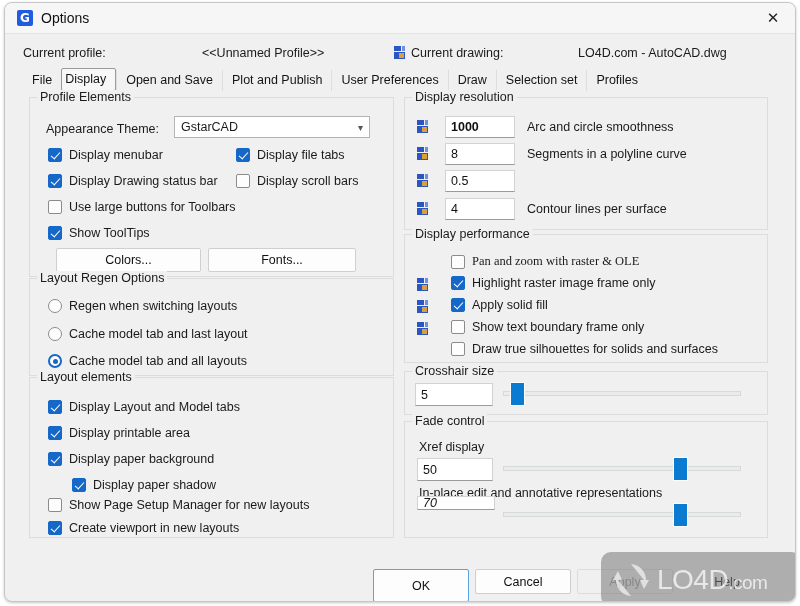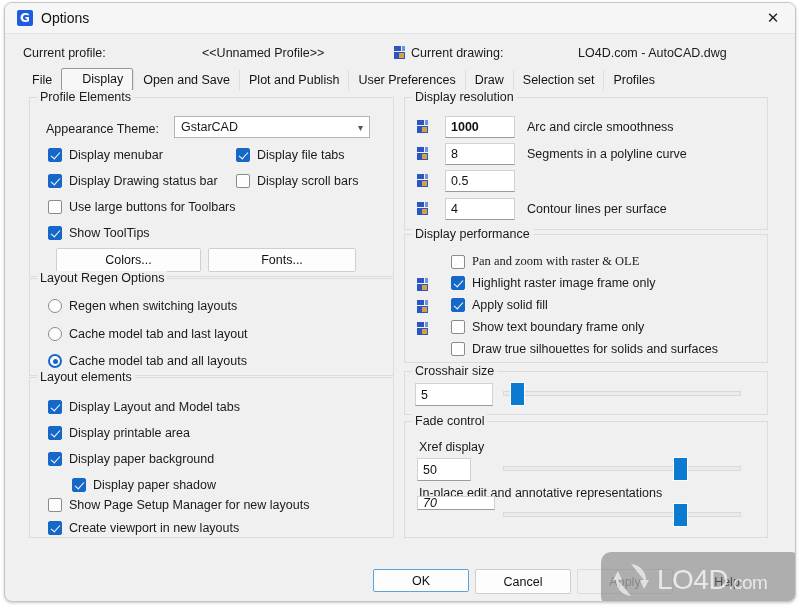--- a/index.html
+++ b/index.html
@@ -108,21 +108,21 @@
     color: #141414;
     border-left: 1px solid #dedede;
     cursor: default;
     white-space: nowrap;
   }
   .tab:first-child { border-left: none; }
   .tab.active {
     border: 1px solid #9a9a9a;
     background: #f7f7f7;
     border-radius: 2px;
-    padding: 3px 9px 4px 20px;
+    padding: 3px 9px 4px 3px;
   }
 
   
   .group {
     position: absolute;
     border: 1px solid #dcdcdc;
     background: #f0f0f0;
     box-sizing: border-box;
   }
   .group > .legend {
@@ -499,39 +499,39 @@
     <div class="slider" style="left:98px; top:10px; width:238px;">
       <div class="track"></div>
       <div class="thumb" style="left:7px;"></div>
     </div>
   </div>
 
   <div class="group" style="left:399px; top:418px; width:364px; height:117px;">
     <div class="legend">Fade control</div>
 
     <div class="field-label" style="left:14px; top:18px;">Xref display</div>
-    <div class="tinput" style="left:12px; top:36px; width:54px; height:23px;">
+    <div class="tinput" style="left:12px; top:36px; width:76px; height:23px;">
       <span>50</span>
     </div>
     <div class="slider" style="left:98px; top:35px; width:238px;">
       <div class="track"></div>
       <div class="thumb" style="left:170px;"></div>
     </div>
 
     <div class="field-label" style="left:14px; top:64px;">In-place edit and annotative representations</div>
     <div class="tinput" style="left:12px; top:74px; width:78px; height:14px;font-style:italic;">
       <span>70</span>
     </div>
     <div class="slider" style="left:98px; top:81px; width:238px;">
       <div class="track"></div>
       <div class="thumb" style="left:170px;"></div>
     </div>
   </div>
 
-  <div class="pbtn default" style="left:368px; top:566px; width:96px; height:23px;">OK</div>
+  <div class="pbtn default" style="left:368px; top:566px; width:96px; height:33px;">OK</div>
   <div class="pbtn" style="left:470px; top:566px; width:96px; height:25px;">Cancel</div>
   <div class="pbtn disabled" style="left:572px; top:566px; width:96px; height:25px;">Apply</div>
   <div class="pbtn" style="left:674px; top:566px; width:96px; height:25px; background:transparent; border-color:transparent;">Help</div>
 
   <div id="watermark">
     <svg id="wm-logo" viewBox="0 0 40 40">
       <path d="M20 4 A16 16 0 0 1 35 20 L29 20 L33 29 L38 20 L33 20" fill="rgba(255,255,255,0.62)"></path>
       <path d="M20 36 A16 16 0 0 1 5 20 L11 20 L7 11 L2 20 L7 20" fill="rgba(255,255,255,0.62)"></path>
     </svg>
     <div id="wm-text">

